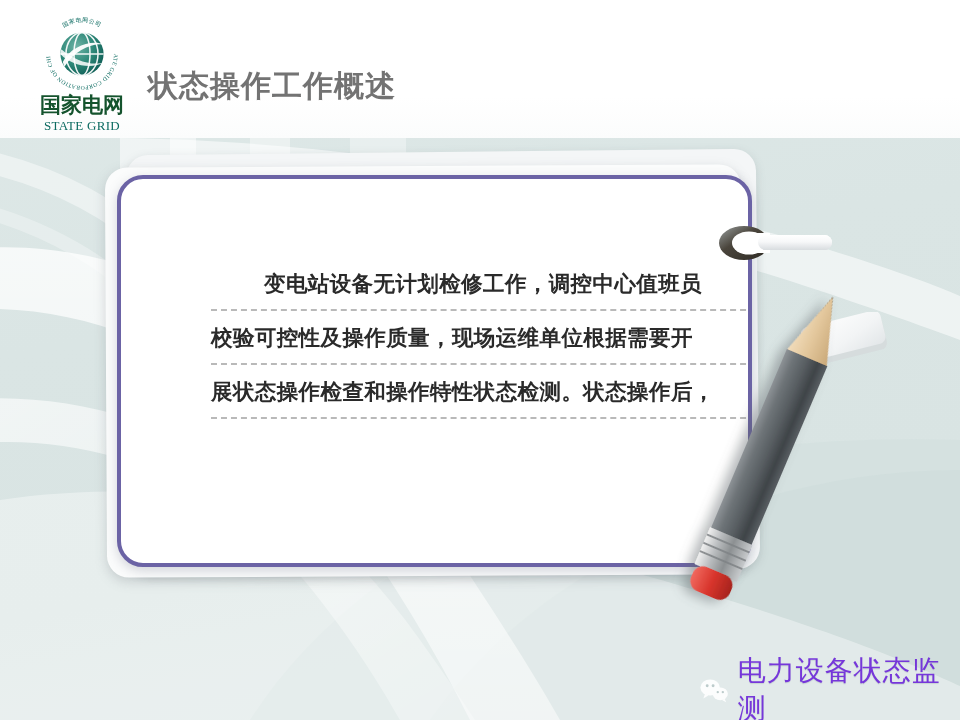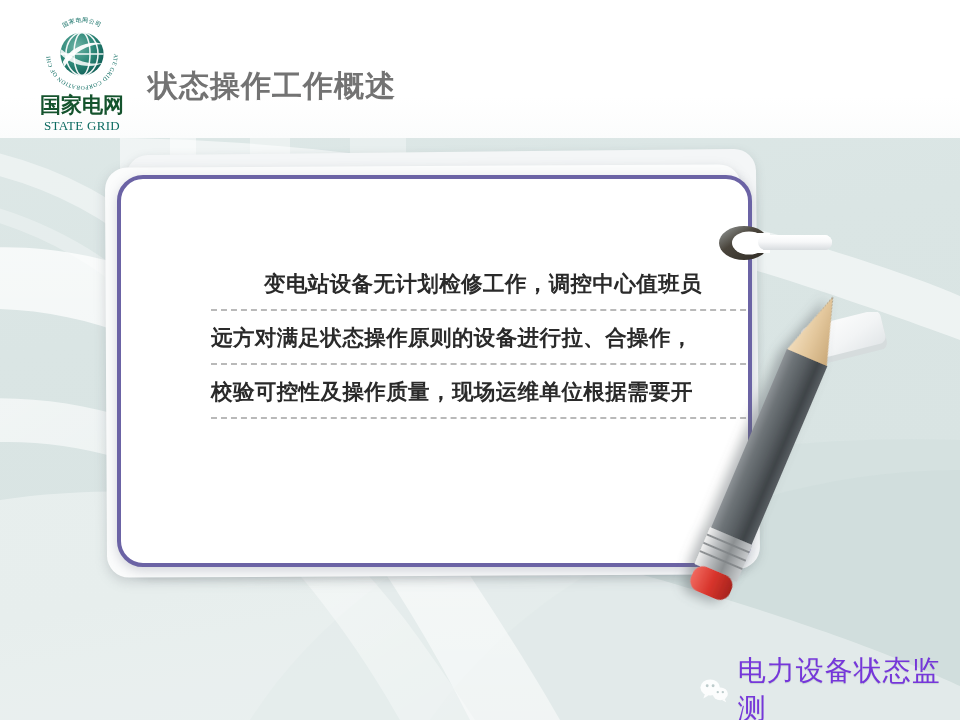--- a/index.html
+++ b/index.html
@@ -269,30 +269,30 @@
 
   <div class="card-main">
     <div class="card-inner">
       <div class="lines">
 
         <div class="line-row">
           <div class="line-text indent">变电站设备无计划检修工作，调控中心值班员</div>
           <div class="rule"></div>
         </div>
 
-        <div class="line-row">
-          <div class="line-text">远方对满足状态操作原则的设备进行拉、合操作，</div>
-          <div class="rule"></div>
-        </div>
 
         <div class="line-row">
           <div class="line-text">校验可控性及操作质量，现场运维单位根据需要开</div>
           <div class="rule"></div>
         </div>
 
+        <div class="line-row">
+          <div class="line-text">展状态操作检查和操作特性状态检测。状态操作后，</div>
+          <div class="rule"></div>
+        </div>
 
 
       </div>
     </div>
   </div>
 
   <svg class="clip" viewBox="0 0 118 44">
     <defs>
       <linearGradient id="clipBar" x1="0" y1="0" x2="0" y2="1">
         <stop offset="0%" stop-color="#ffffff"></stop>

